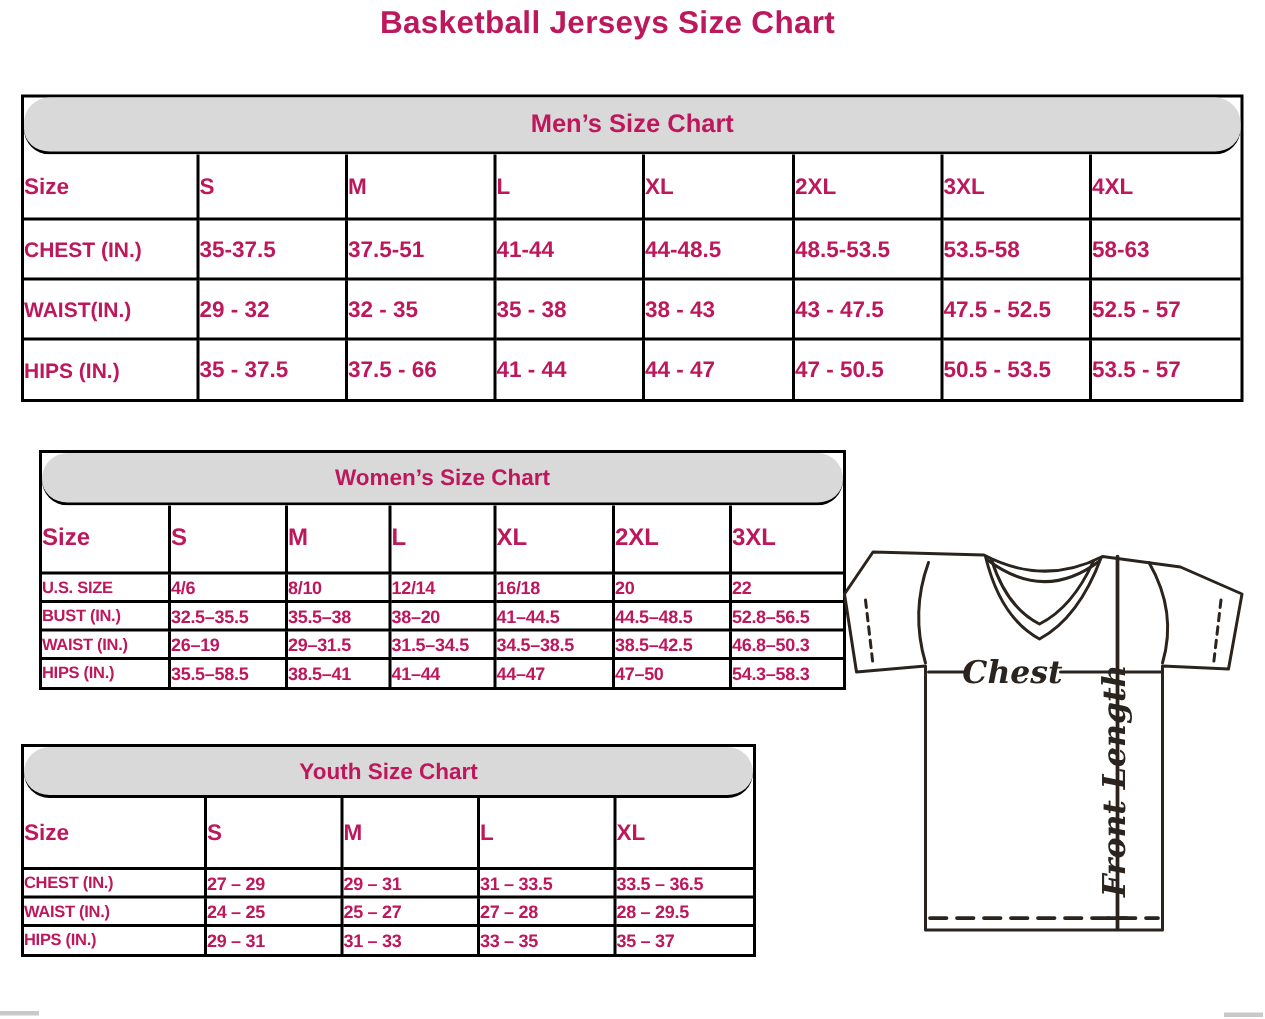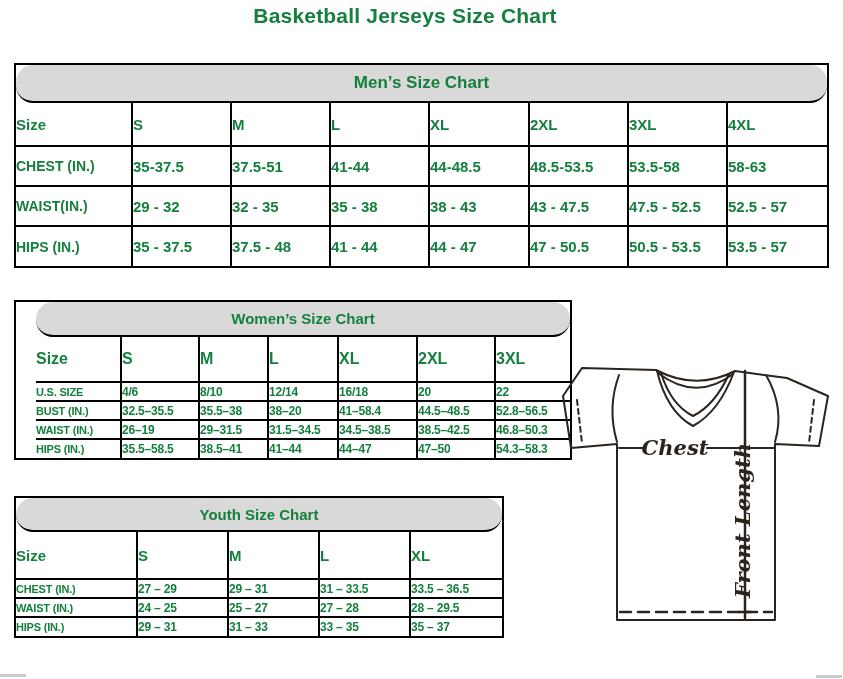--- a/index.html
+++ b/index.html
@@ -1,17 +1,17 @@
 <!DOCTYPE html>
 <html><head>
 <meta charset="utf-8">
 <style>
   html,body { margin:0; padding:0; background:#ffffff; }
   .page { position:relative; width:843px; height:679px; background:#ffffff; overflow:hidden;
-          font-family:"Liberation Sans", sans-serif; color:#15803d; }
+          font-family:"Liberation Sans", sans-serif; color:#be185d; }
 
   .title { position:absolute; left:0; top:4px; width:810px; margin:0; text-align:center;
            font-size:21px; font-weight:bold; letter-spacing:0.2px; }
 
   .chart { position:absolute; border:2px solid #000; background:#fff; }
   .chart-bar { background:#d9d9d9; border-bottom:2px solid #000; display:flex;
                align-items:center; justify-content:center; font-weight:bold;border-radius:17px; }
 
   .chart table { width:100%; border-collapse:collapse; border-style:hidden;
                  table-layout:fixed; text-align:left; font-weight:bold; }
@@ -19,21 +19,21 @@
 
   
   .mens { left:14px; top:63px;  width:811px; }
   .mens .chart-bar { height:36px; font-size:17px; }
   .mens thead th { height:42px; font-size:15px; }
   .mens tbody tr { height:40px; }
   .mens tbody { font-size:15px; }
   .mens tbody th { font-size:14px; }
 
   
-  .womens { left:14px; top:300px; width:534px;padding-left:20px; }
+  .womens { left:26px; top:300px; width:534px; }
   .womens .chart-bar { height:33px; font-size:15px; }
   .womens thead th { height:44px; font-size:16px; }
   .womens tbody tr { height:19px; }
   .womens tbody { font-size:12px; letter-spacing:-0.2px; }
   .womens tbody th { font-size:11px; }
 
   
   .youth { left:14px; top:496px; width:486px; }
   .youth .chart-bar { height:32px; font-size:15px; }
   .youth thead th { height:46px; font-size:15px; }
@@ -96,21 +96,21 @@
             <td>32 - 35</td>
             <td>35 - 38</td>
             <td>38 - 43</td>
             <td>43 - 47.5</td>
             <td>47.5 - 52.5</td>
             <td>52.5 - 57</td>
           </tr>
           <tr>
             <th>HIPS (IN.)</th>
             <td>35 - 37.5</td>
-            <td>37.5 - 48</td>
+            <td>37.5 - 66</td>
             <td>41 - 44</td>
             <td>44 - 47</td>
             <td>47 - 50.5</td>
             <td>50.5 - 53.5</td>
             <td>53.5 - 57</td>
           </tr>
         </tbody>
       </table>
   </section>
 
@@ -145,21 +145,21 @@
             <td>12/14</td>
             <td>16/18</td>
             <td>20</td>
             <td>22</td>
           </tr>
           <tr>
             <th>BUST (IN.)</th>
             <td>32.5–35.5</td>
             <td>35.5–38</td>
             <td>38–20</td>
-            <td>41–58.4</td>
+            <td>41–44.5</td>
             <td>44.5–48.5</td>
             <td>52.8–56.5</td>
           </tr>
           <tr>
             <th>WAIST (IN.)</th>
             <td>26–19</td>
             <td>29–31.5</td>
             <td>31.5–34.5</td>
             <td>34.5–38.5</td>
             <td>38.5–42.5</td>

